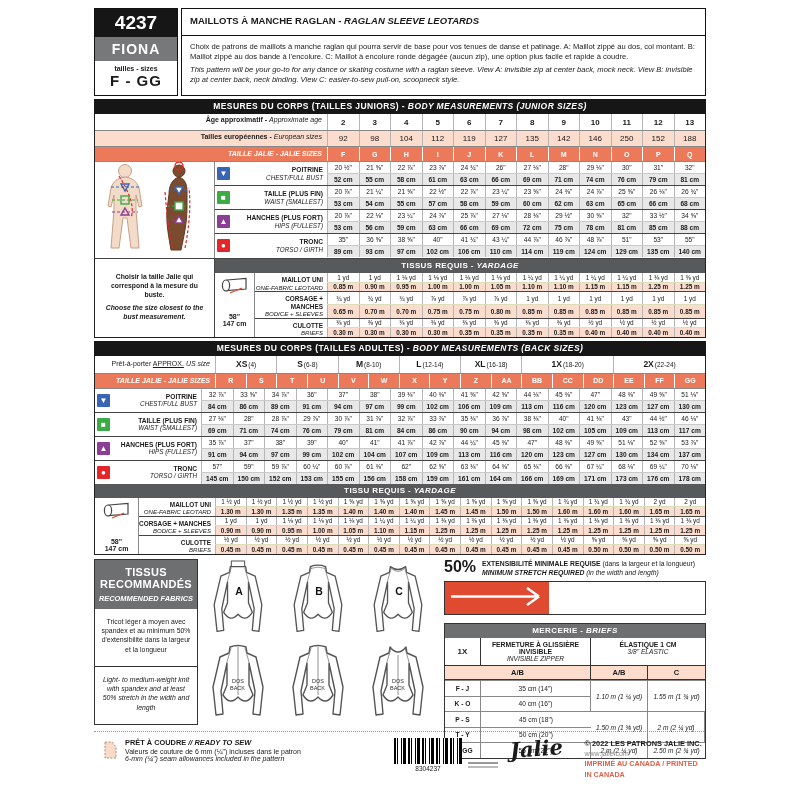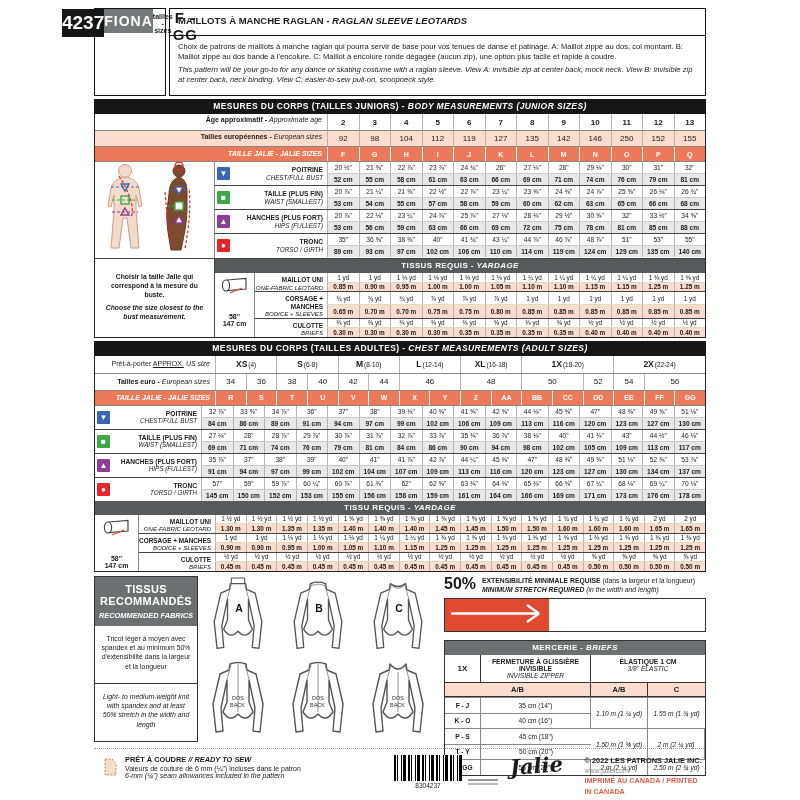--- a/index.html
+++ b/index.html
@@ -1,21 +1,21 @@
 <!DOCTYPE html>
 <html><head>
 <meta charset="utf-8">
 <style>
   html,body{margin:0;padding:0;background:#fff;}
   body{width:800px;height:800px;font-family:"Liberation Sans",sans-serif;color:#1a1a1a;-webkit-font-smoothing:antialiased;}
   .page{width:612px;margin:0 auto;padding-top:8px;position:relative;}
   .bold{font-weight:bold}.it{font-style:italic}
   
   .hdr{display:flex;height:88px;margin-bottom:2px;}
-  .hdr-left{width:72px;display:flex;flex-direction:row;border:1px solid #111;box-sizing:border-box;justify-content:center;}
+  .hdr-left{width:84px;display:flex;flex-direction:column;border:1px solid #111;box-sizing:border-box;}
   .num{background:#161616;color:#fff;font-weight:bold;font-size:19px;text-align:center;line-height:28px;height:28px;}
   .fiona{background:#77787a;color:#fff;font-weight:bold;font-size:14px;text-align:center;line-height:24px;height:24px;letter-spacing:1px;}
   .tsz{font-size:7px;font-weight:bold;text-align:center;padding-top:4px;}
   .frange{font-size:15px;font-weight:bold;text-align:center;letter-spacing:1px;}
   .hdr-right{flex:1;margin-left:3px;display:flex;flex-direction:column;}
   .title{border:1px solid #111;font-size:9.5px;font-weight:bold;padding:6px 8px;height:14px;box-sizing:content-box;}
   .desc{border:1px solid #111;border-top:none;flex:1;padding:4px 8px;font-size:7.6px;line-height:1.35;}
   .desc p{margin:2px 0;}
   
   .secbar{background:#161616;color:#fff;font-size:8.5px;font-weight:bold;text-align:center;height:15px;line-height:15px;letter-spacing:.4px;margin-top:3px;}
@@ -184,21 +184,21 @@
           <div class="cell">98</div>
           <div class="cell">104</div>
           <div class="cell">112</div>
           <div class="cell">119</div>
           <div class="cell">127</div>
           <div class="cell">135</div>
           <div class="cell">142</div>
           <div class="cell">146</div>
           <div class="cell">250</div>
           <div class="cell">152</div>
-          <div class="cell">155</div>
+          <div class="cell">188</div>
         </div>
     </div>
     <div class="trow orange" style="height:14px">
       <div class="hlabel bold it" style="width:232px;padding-top:3px">TAILLE JALIE - JALIE SIZES</div>
       <div class="grid12">
           <div class="cell">F</div>
           <div class="cell">G</div>
           <div class="cell">H</div>
           <div class="cell">I</div>
           <div class="cell">J</div>
@@ -534,21 +534,21 @@
                     <div class="cell">0.40 m</div>
                   </div>
                 </div>
             </div>
           </div>
         </div>
       </div>
     </div>
   </div>
 
-  <div class="secbar"><span>MESURES DU CORPS (TAILLES ADULTES) - </span><span class="it">CHEST MEASUREMENTS (ADULT SIZES)</span></div>
+  <div class="secbar"><span>MESURES DU CORPS (TAILLES ADULTES) - </span><span class="it">BODY MEASUREMENTS (BACK SIZES)</span></div>
   <div class="tbl a">
     <div class="trow" style="height:17px">
       <div class="hlabel" style="width:120px;padding-top:4px"><span>Prêt-à-porter </span><span style="text-decoration:underline">APPROX.</span><span class="it"> US size</span></div>
       <div class="grid16 uscells">
           <div class="cell" style="grid-column: span 2;">
             <span>XS</span>
             <span class="us-sub">(4)</span>
           </div>
           <div class="cell" style="grid-column: span 2;">
             <span>S</span>
@@ -567,37 +567,20 @@
             <span class="us-sub">(16-18)</span>
           </div>
           <div class="cell" style="grid-column: span 3;">
             <span>1X</span>
             <span class="us-sub">(18-20)</span>
           </div>
           <div class="cell" style="grid-column: span 3;">
             <span>2X</span>
             <span class="us-sub">(22-24)</span>
           </div>
-        </div>
-    </div>
-    <div class="trow" style="height:16px">
-      <div class="hlabel" style="width:120px;padding-top:4px"><span class="bold">Tailles euro - </span><span class="it">European sizes</span></div>
-      <div class="grid16 eurocells">
-          <div class="cell" style="grid-column: span 1;">34</div>
-          <div class="cell" style="grid-column: span 1;">36</div>
-          <div class="cell" style="grid-column: span 1;">38</div>
-          <div class="cell" style="grid-column: span 1;">40</div>
-          <div class="cell" style="grid-column: span 1;">42</div>
-          <div class="cell" style="grid-column: span 1;">44</div>
-          <div class="cell" style="grid-column: span 2;">46</div>
-          <div class="cell" style="grid-column: span 2;">48</div>
-          <div class="cell" style="grid-column: span 2;">50</div>
-          <div class="cell" style="grid-column: span 1;">52</div>
-          <div class="cell" style="grid-column: span 1;">54</div>
-          <div class="cell" style="grid-column: span 2;">56</div>
         </div>
     </div>
     <div class="trow orange" style="height:14px">
       <div class="hlabel bold it" style="width:120px;padding-top:3px">TAILLE JALIE - JALIE SIZES</div>
       <div class="grid16">
           <div class="cell">R</div>
           <div class="cell">S</div>
           <div class="cell">T</div>
           <div class="cell">U</div>
           <div class="cell">V</div>

